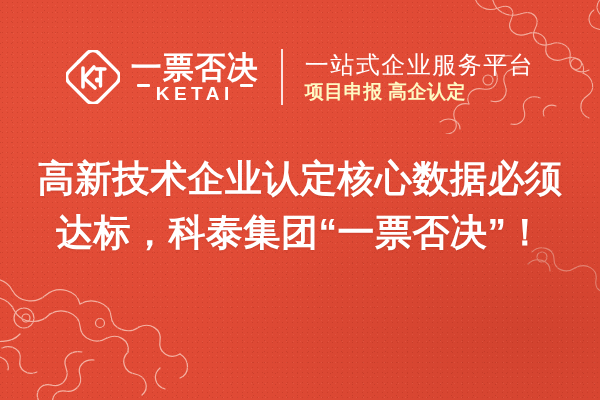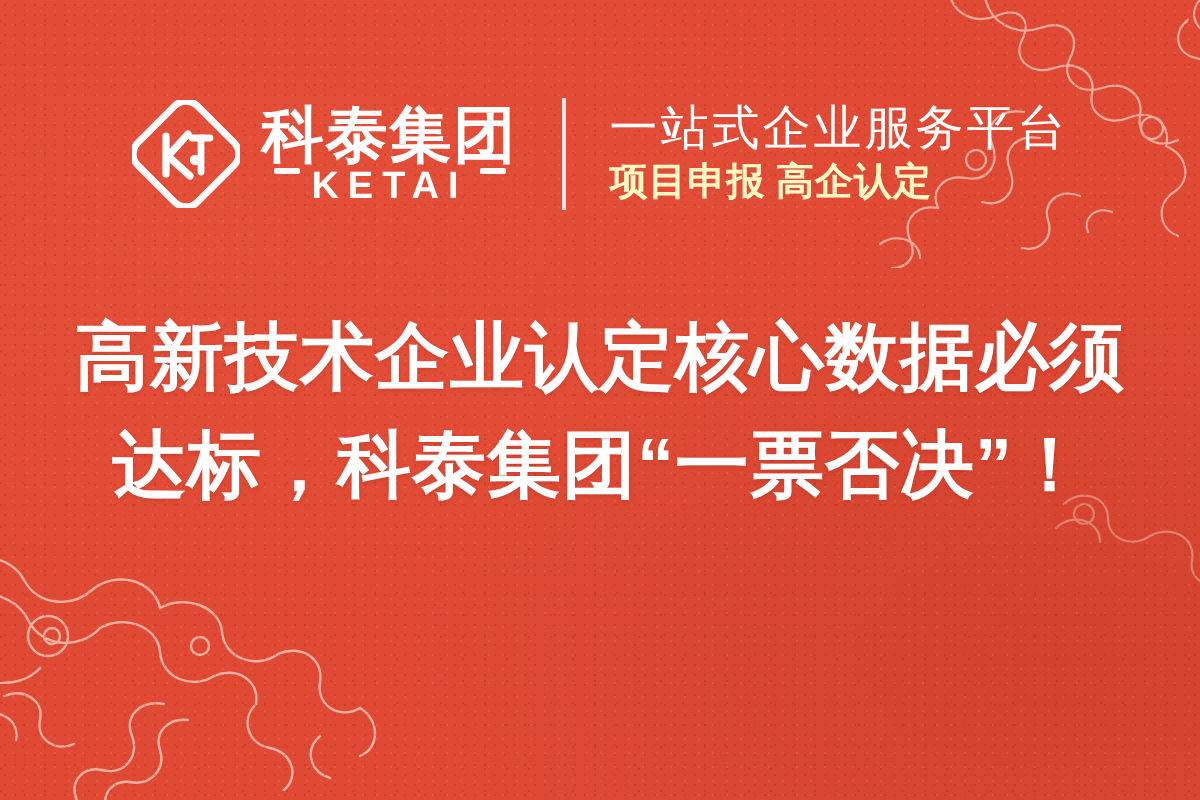--- a/index.html
+++ b/index.html
@@ -237,21 +237,21 @@
           </g>
           <path d="M17 18 L17 37" stroke="#ffffff" stroke-width="3.6" stroke-linecap="round"></path>
           <path d="M28 17 L18 28 L29 38" stroke="#ffffff" stroke-width="3.6" stroke-linecap="round" stroke-linejoin="round" fill="none"></path>
           <path d="M30 19 L39 19" stroke="#ffffff" stroke-width="3.4" stroke-linecap="round"></path>
           <path d="M34.5 19 L34.5 36" stroke="#ffffff" stroke-width="3.4" stroke-linecap="round"></path>
           <circle cx="31.5" cy="30" r="2.6" fill="#ffffff"></circle>
         </svg>
       </span>
 
       <span id="brand-words">
-        <span id="brand-cn">科泰集团</span>
+        <span id="brand-cn">一票否决</span>
         <span id="brand-en-row">
           <i class="en-dash"></i>
           <span id="brand-en">KETAI</span>
           <i class="en-dash"></i>
         </span>
       </span>
     </div>
 
     <span id="divider"></span>
 

